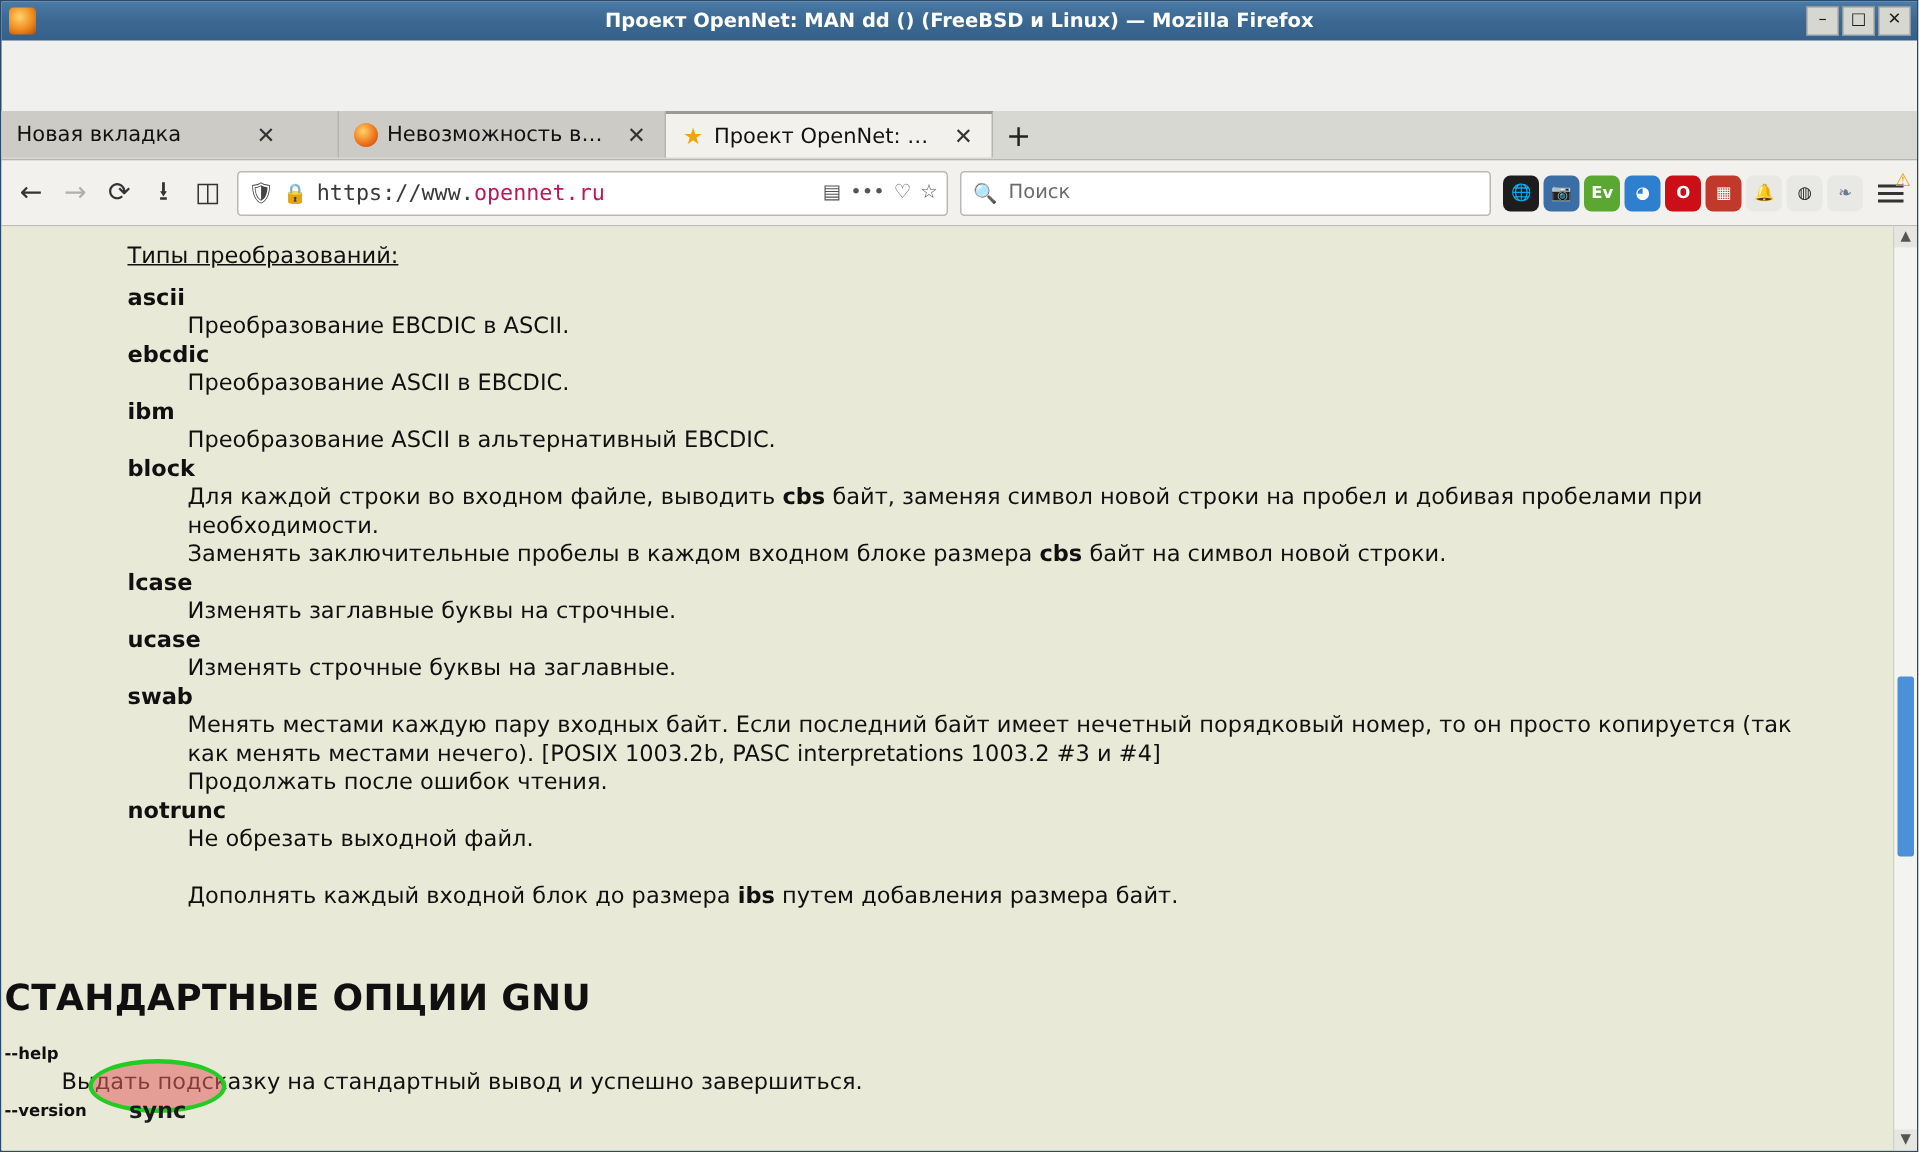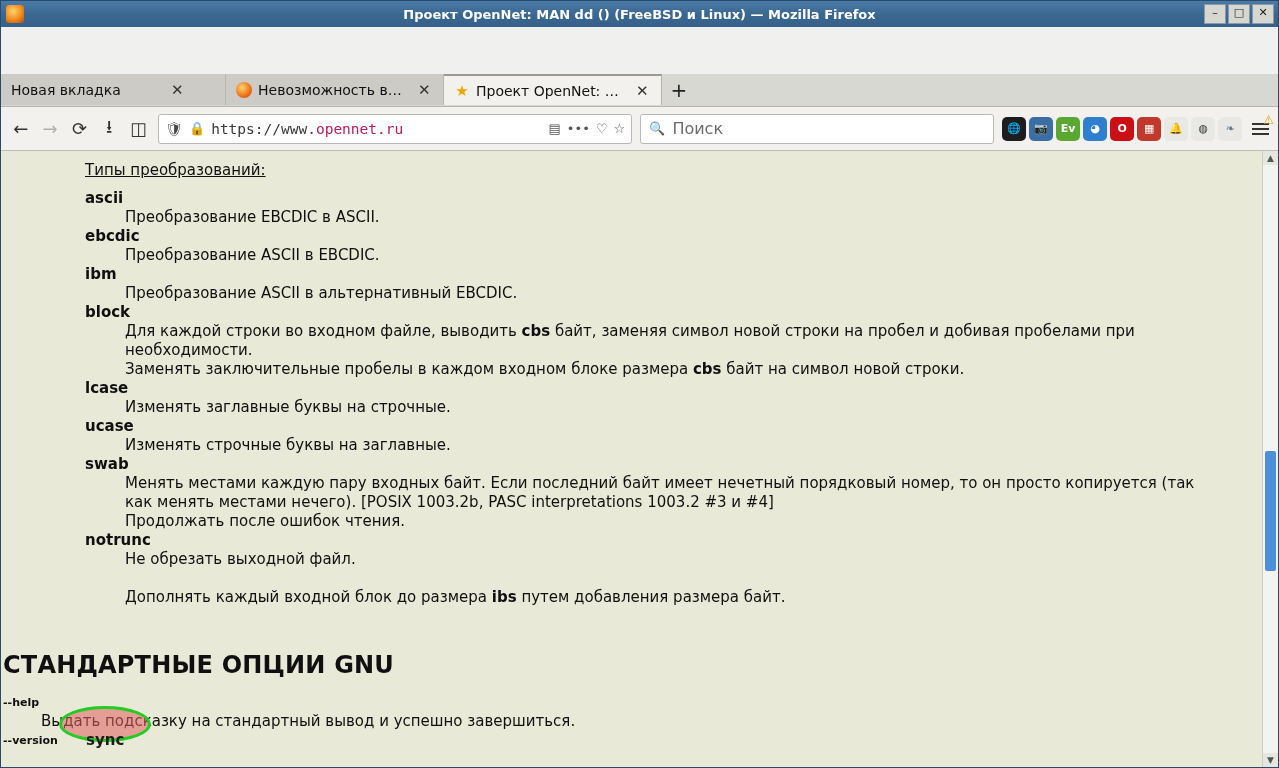--- a/index.html
+++ b/index.html
@@ -194,21 +194,21 @@
     background: #ffffff;
     border: 1px solid #b9b9b3;
     border-radius: 3px;
     display: flex;
     align-items: center;
     padding: 0 8px;
     gap: 7px;
     margin-left: 6px;
   }
   #searchbar .magnifier { font-size: 13px; color: #666; }
-  #searchbar .ph { font-size: 16px; color: #6b6b6b; }
+  #searchbar .ph { font-size: 13px; color: #6b6b6b; }
 
   .extbar { display: flex; align-items: center; gap: 3px; margin-left: 6px; }
   .ext {
     width: 24px; height: 24px;
     border-radius: 5px;
     display: flex;
     align-items: center;
     justify-content: center;
     font-size: 11px;
     color: #fff;

